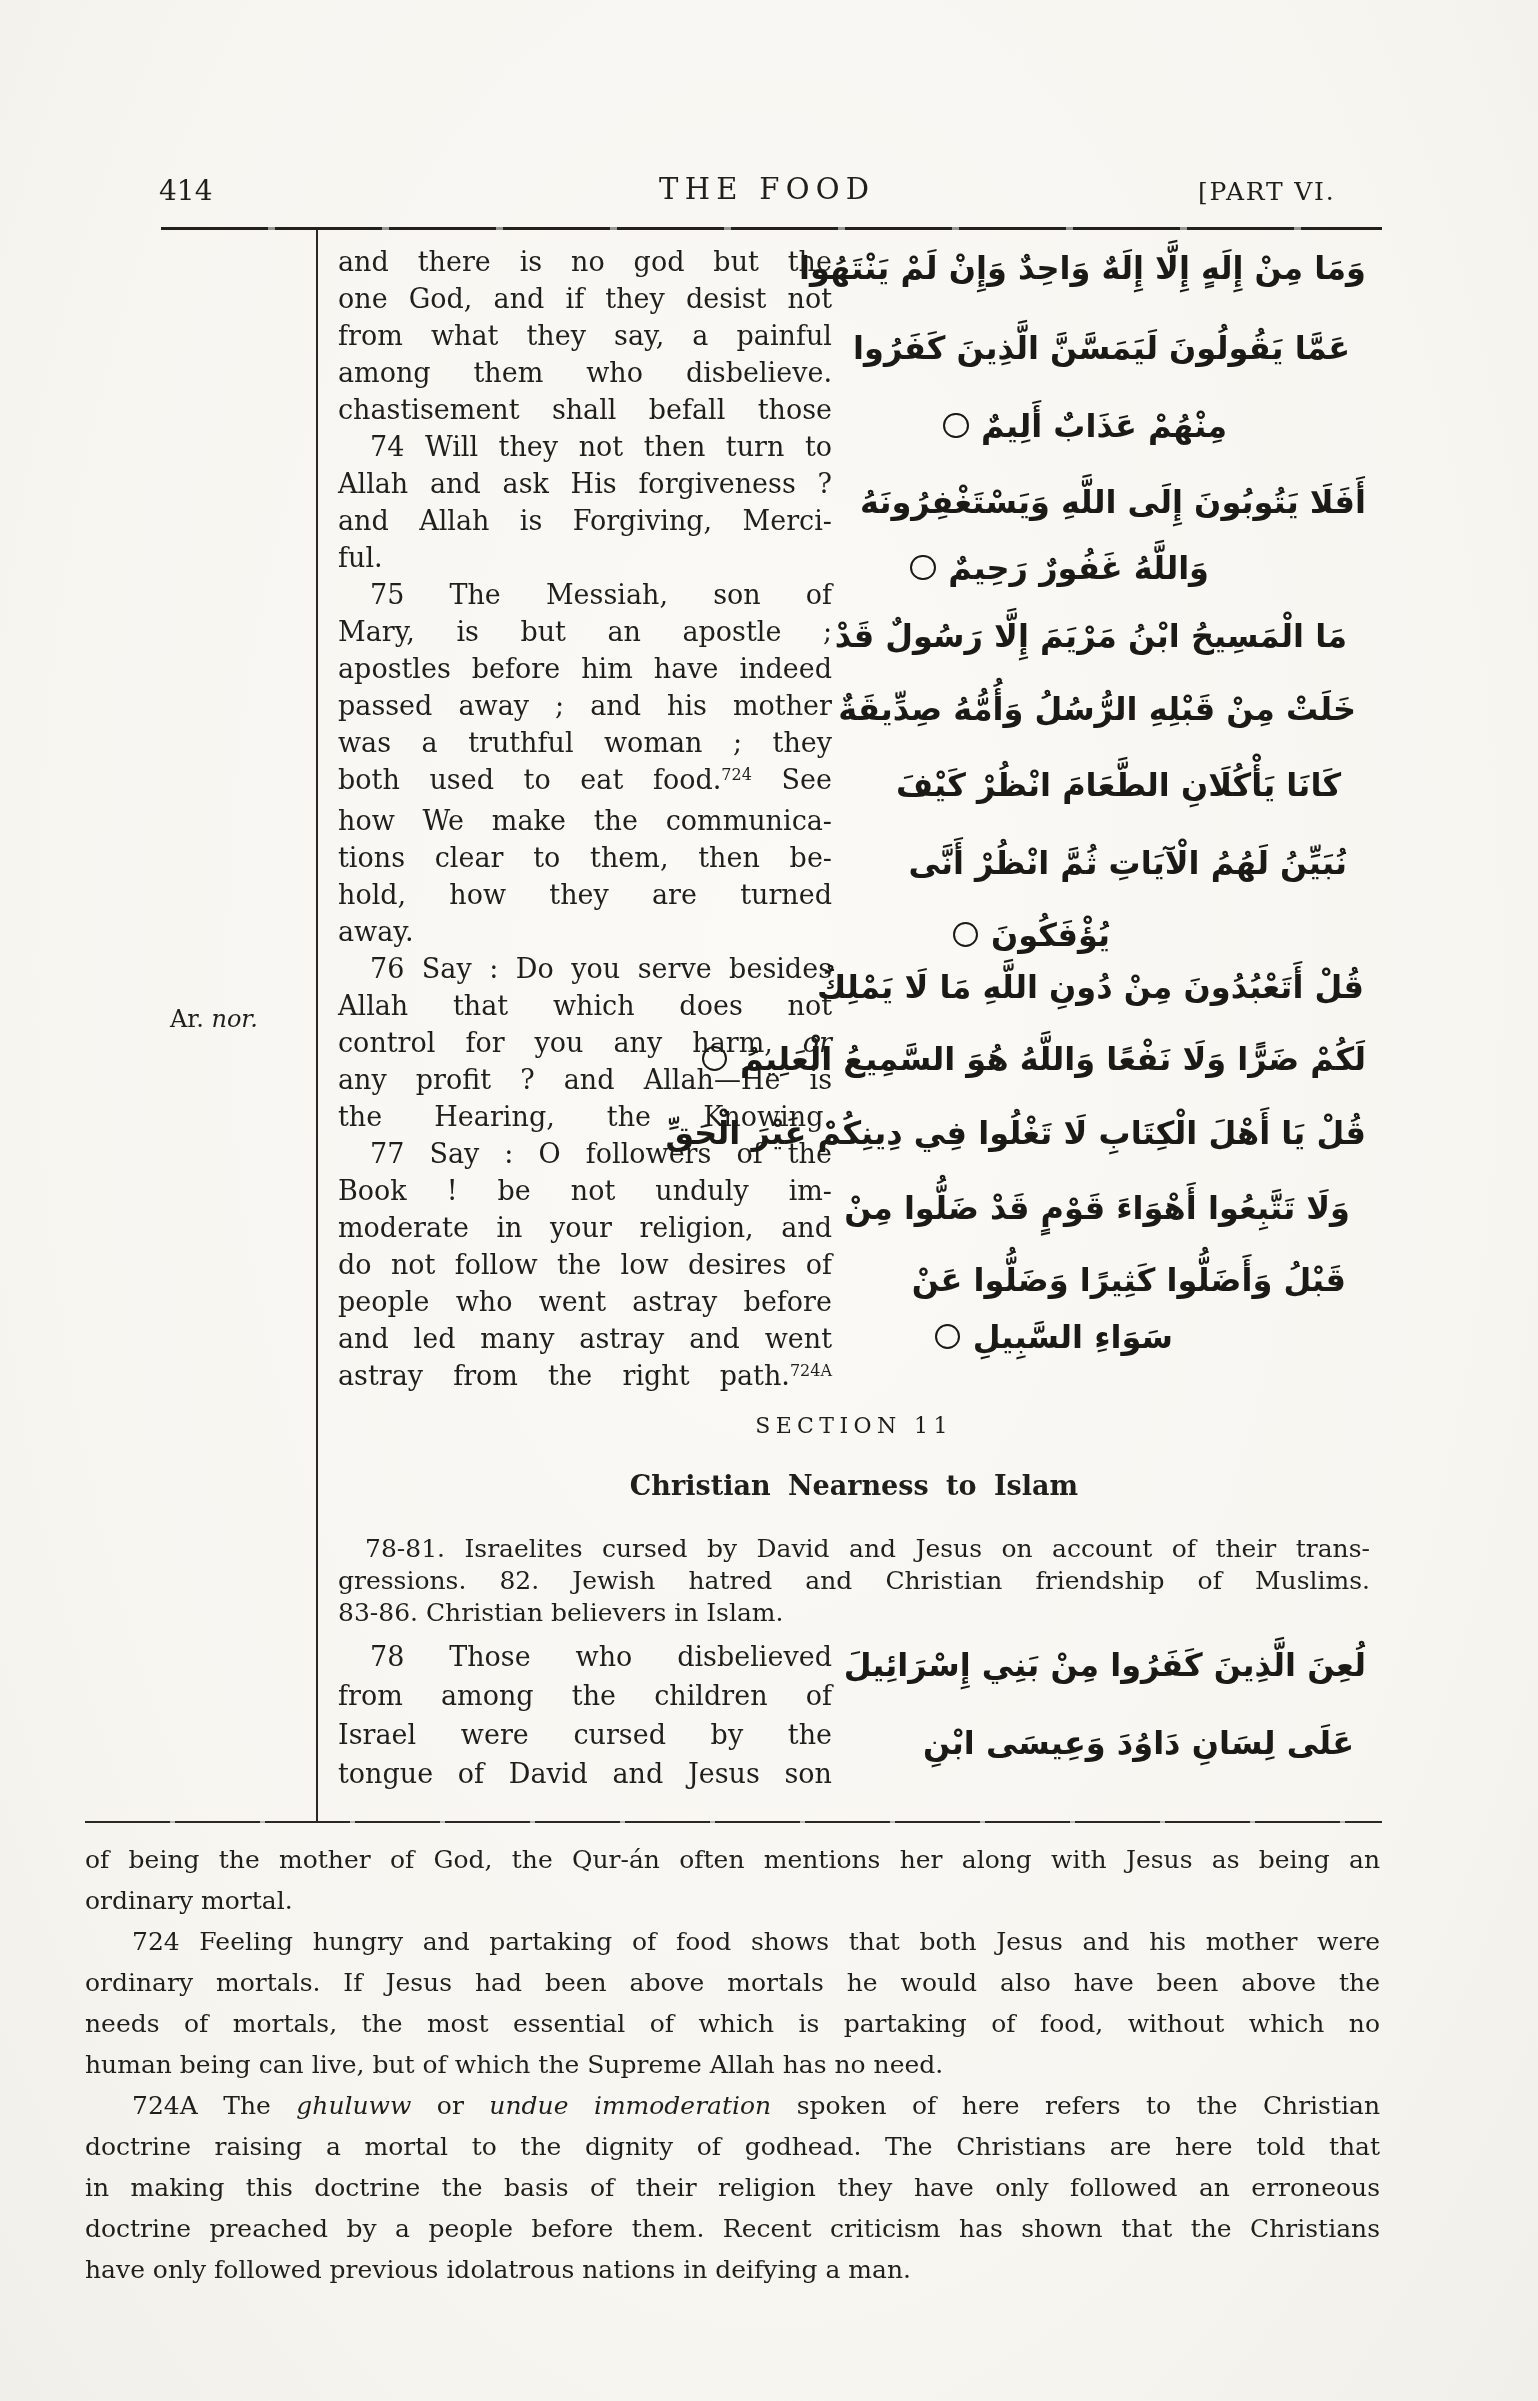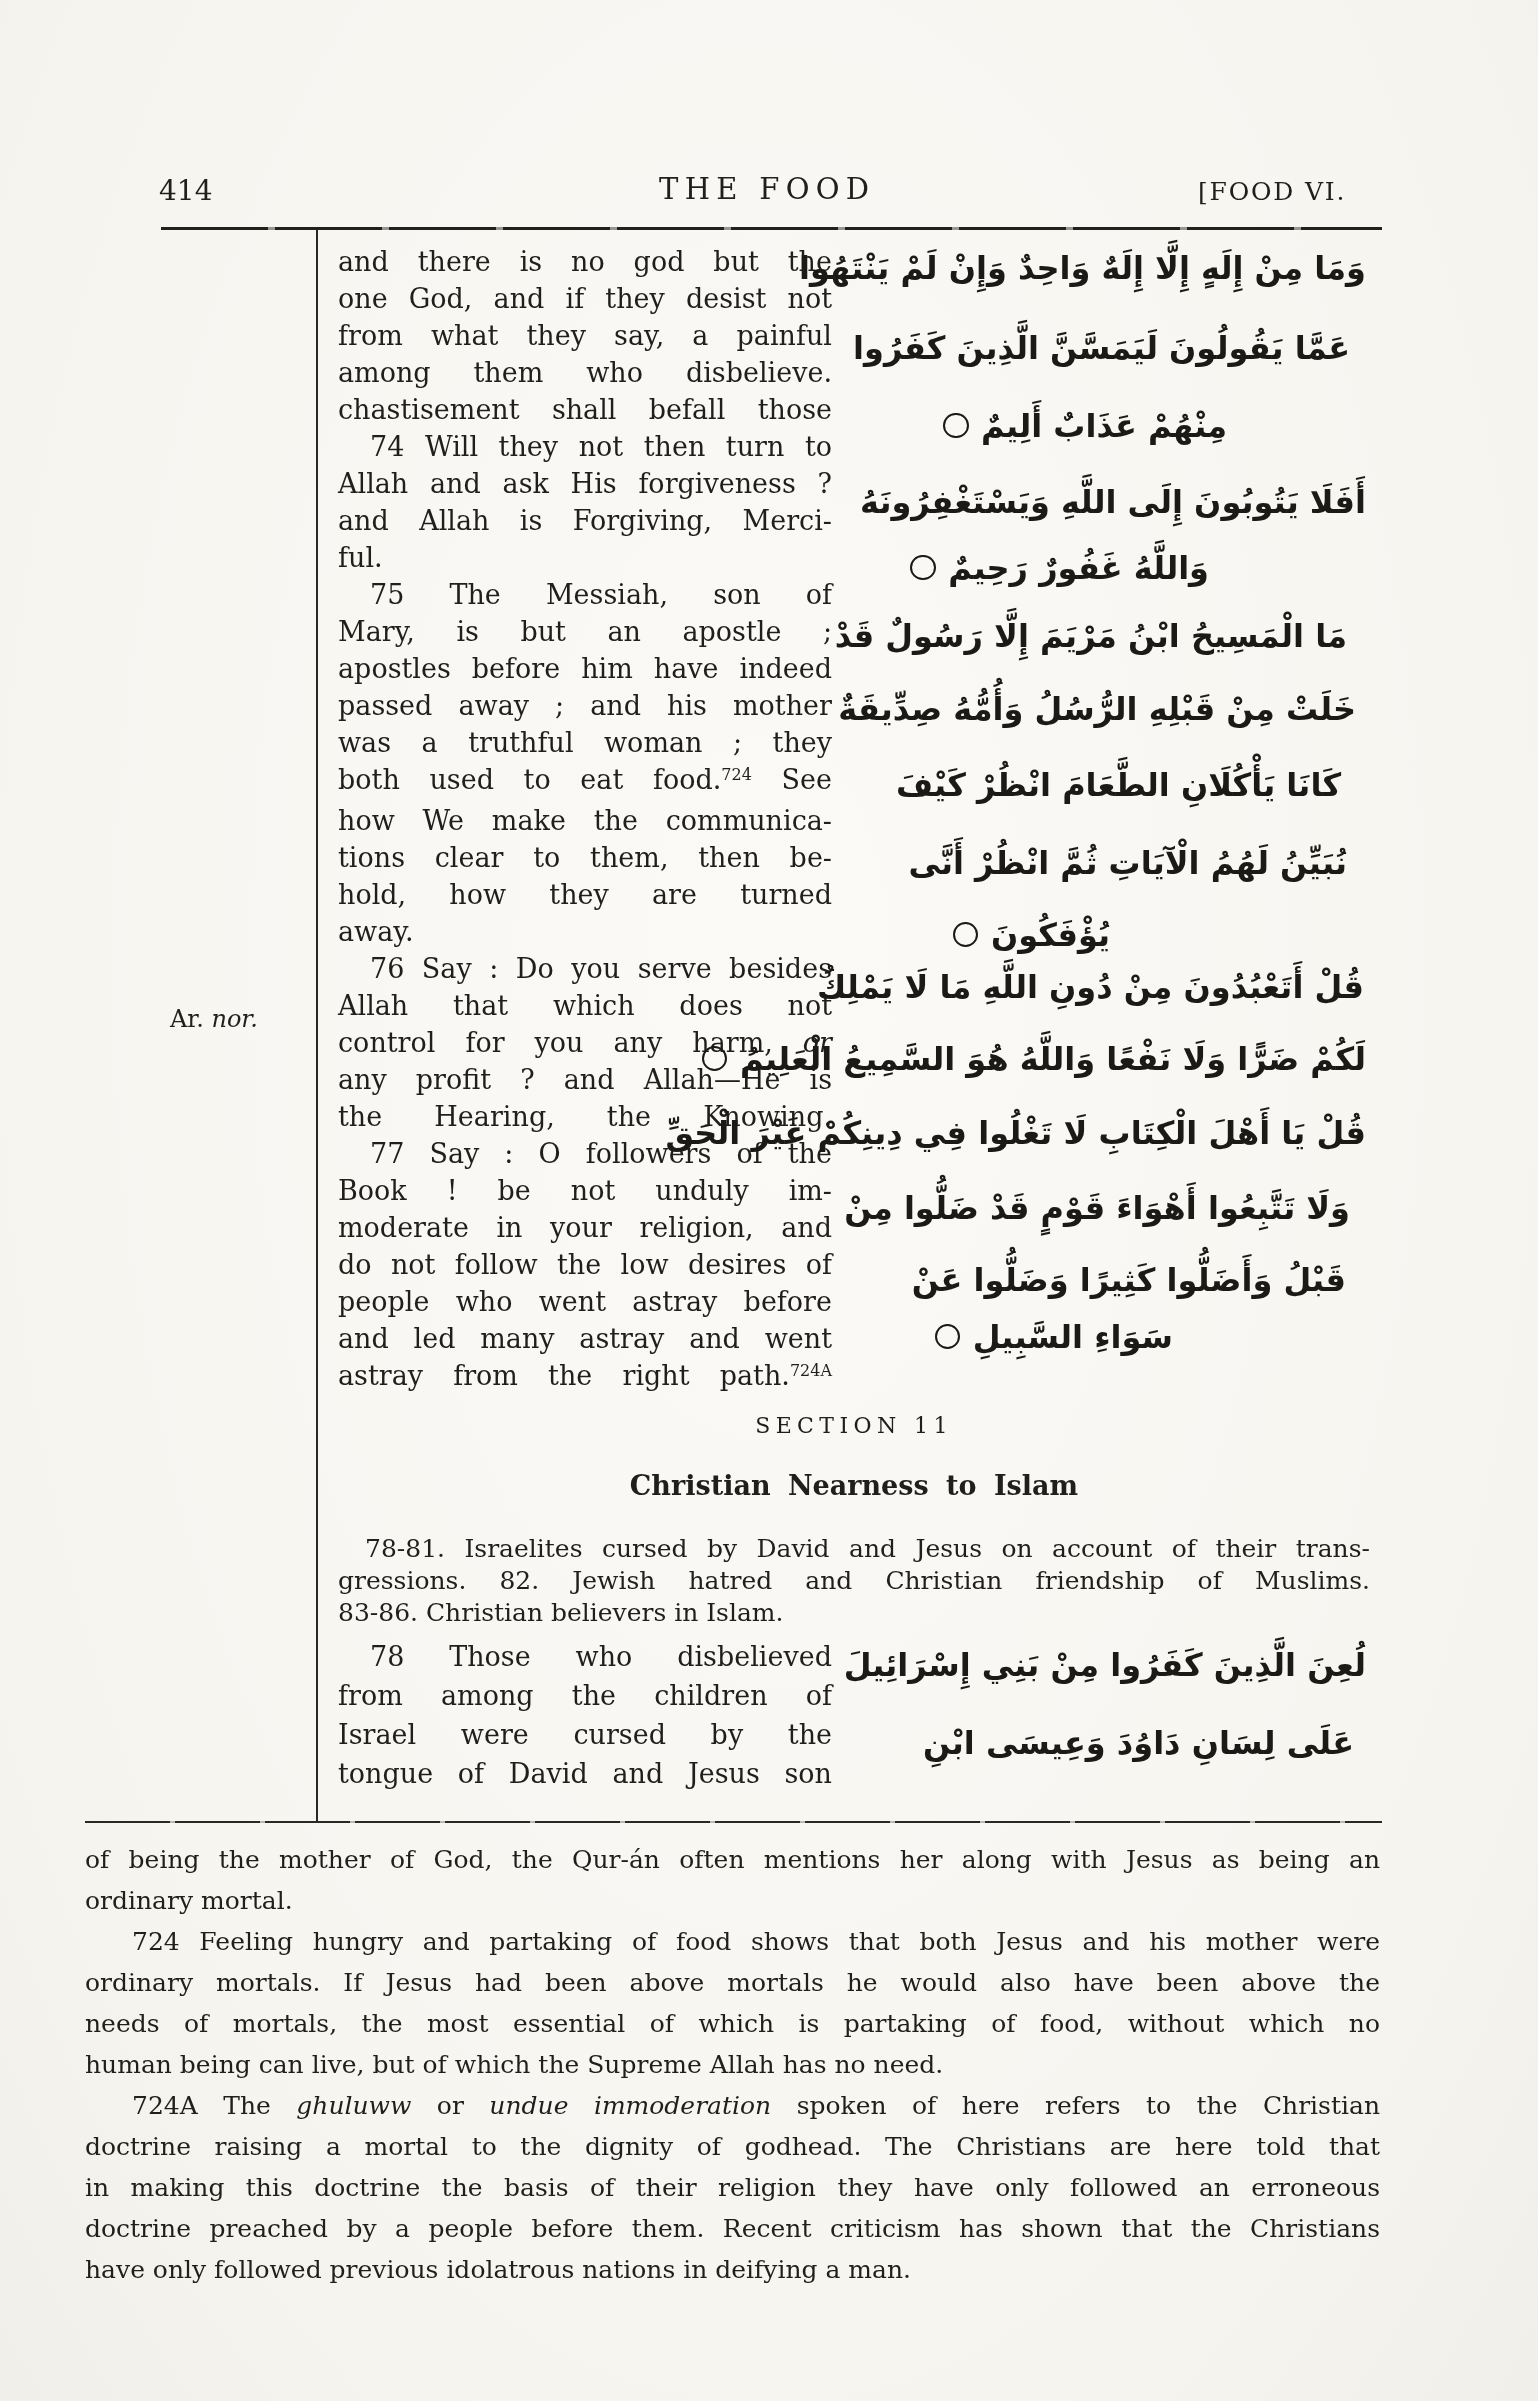--- a/index.html
+++ b/index.html
@@ -53,21 +53,21 @@
   .fnotes div.nj{text-align-last:left;}
   .fnotes div.ind{text-indent:47px;}
 </style>
 </head>
 <body>
 
 <div class="page">
 
   <div class="hdr pgnum">414</div>
   <div class="hdr title">THE FOOD</div>
-  <div class="hdr part">[FOOD VI.</div>
+  <div class="hdr part">[PART VI.</div>
   <div class="hrule"></div>
   <div class="vrule"></div>
 
   <div class="marginnote">Ar. <i>nor.</i></div>
 
   <div class="eng">
     <div>and there is no god but the</div>
     <div>one God, and if they desist not</div>
     <div>from what they say, a painful</div>
     <div>among them who disbelieve.</div>

